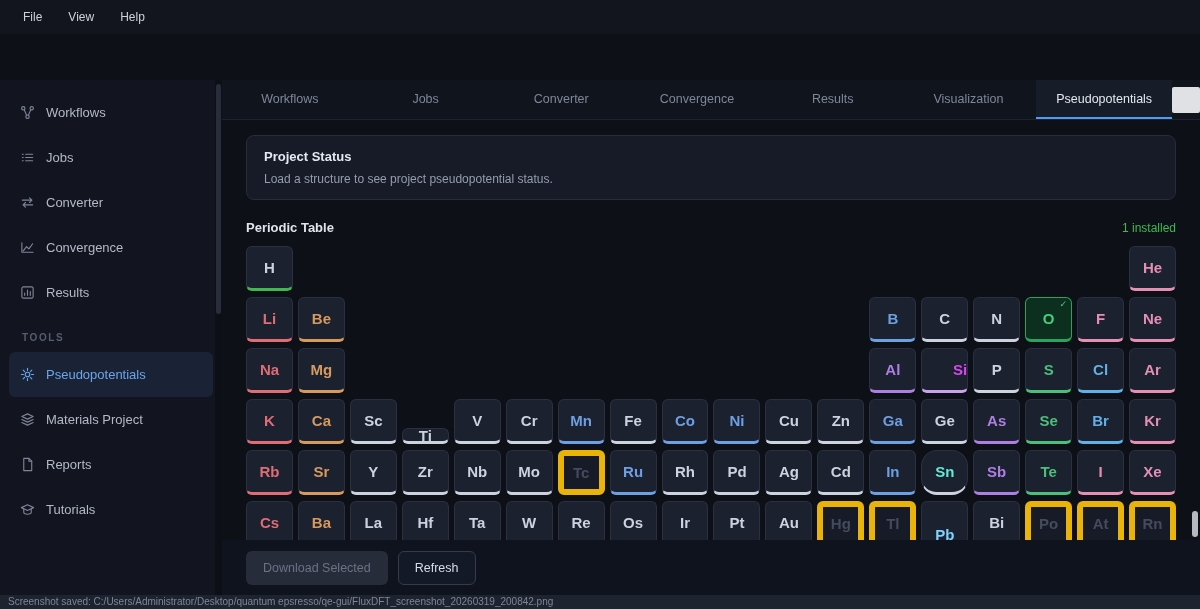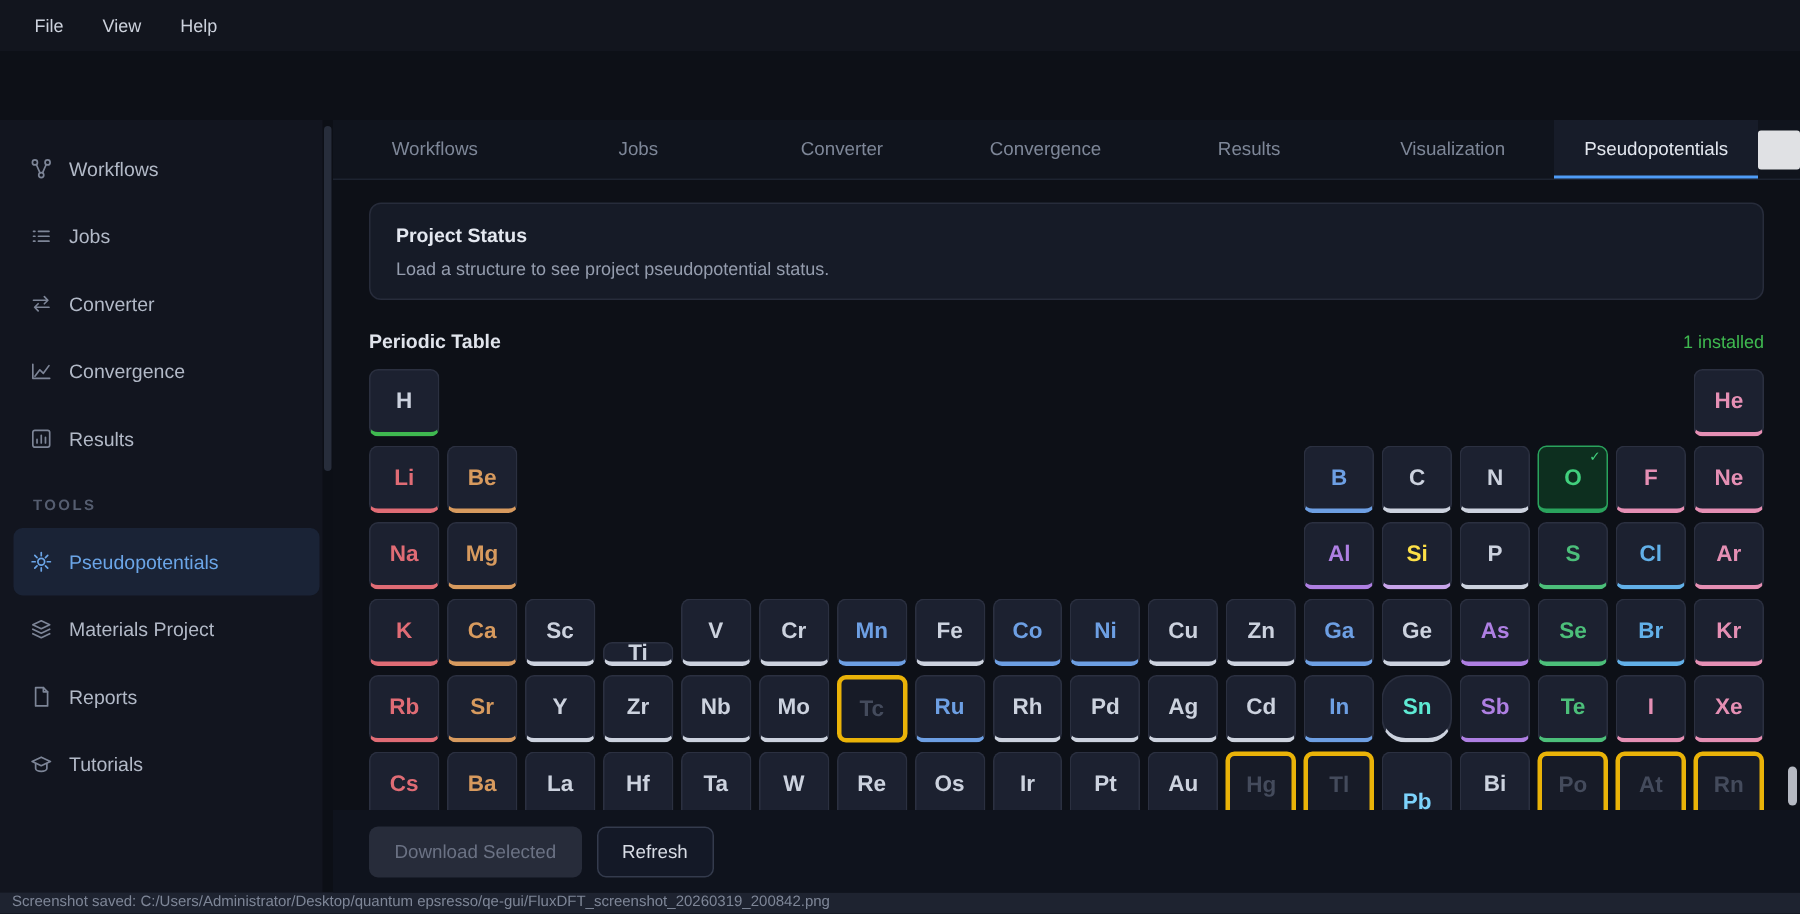--- a/index.html
+++ b/index.html
@@ -37,21 +37,21 @@
   .content { position:absolute; top:40px; left:0; right:0; bottom:0; padding:15px 24px 0 24px; overflow:hidden; }
   .card { background:#161b27; border:1px solid #272c3b; border-radius:8px; padding:13px 17px; }
   .card-title { color:#e4e8f0; font-size:13px; font-weight:bold; }
   .card-sub { color:#959dae; font-size:12px; margin-top:8px; }
   .pt-head { display:flex; justify-content:space-between; align-items:center; margin:20px 0 11px; }
   .pt-title { color:#e0e4ec; font-size:13px; font-weight:bold; }
   .pt-installed { color:#3fb950; font-size:12px; }
 
   .ptable { display:grid; grid-template-columns:repeat(18,1fr); grid-auto-rows:45px; gap:6px 5px; }
   .tile { position:relative; background:#1c2130; border:1px solid #2b3040; border-bottom-width:3px; border-radius:6px; display:flex; align-items:center; justify-content:center; font-size:15px; font-weight:bold; cursor:pointer; }
-  .tile.dim { color:#444b5c !important; border:3px solid #eab308; background:#171b27; cursor:default; }
+  .tile.dim { color:#444b5c !important; border:6px solid #eab308; background:#171b27; cursor:default; }
   .tile.inst { background:#0d2f1f; border:1.5px solid #2aa35d; border-bottom-width:3px; color:#41d07d; }
   .check { position:absolute; top:1px; right:4px; font-size:9px; font-weight:normal; }
 
   .footer { position:absolute; left:0; right:0; bottom:0; height:55px; background:#0f131d; display:flex; align-items:center; gap:10px; padding-left:24px; z-index:4; }
   .btn-disabled { background:#272c3a; color:#6b7284; border:none; border-radius:6px; padding:10px 17px; font-size:12.5px; font-family:inherit; }
   .btn { background:#141927; color:#d9dde6; border:1px solid #343b4d; border-radius:6px; padding:9px 16px; font-size:12.5px; font-family:inherit; cursor:pointer; }
   .main-scroll-thumb { position:absolute; right:2px; bottom:58px; width:6px; height:26px; background:#b5b9c2; border-radius:3px; z-index:5; }
 
   .statusbar { position:absolute; left:0; right:0; bottom:0; height:14px; background:#1e2330; color:#7e8697; font-size:10px; line-height:14px; padding-left:8px; white-space:nowrap; overflow:hidden; }
 </style>
@@ -217,21 +217,21 @@
           </div>
           <div class="tile" style="grid-area: 3 / 1; color: rgb(224, 108, 117); border-bottom-color: rgb(224, 108, 117);">
             <span>Na</span>
           </div>
           <div class="tile" style="grid-area: 3 / 2; color: rgb(215, 154, 94); border-bottom-color: rgb(215, 154, 94);">
             <span>Mg</span>
           </div>
           <div class="tile" style="grid-area: 3 / 13; color: rgb(174, 127, 226); border-bottom-color: rgb(174, 127, 226);">
             <span>Al</span>
           </div>
-          <div class="tile" style="grid-area: 3 / 14; color: #fde047; border-bottom-color: rgb(199, 164, 234);">
+          <div class="tile" style="grid-area: 3 / 14; color: #d946ef; border-bottom-color: rgb(199, 164, 234); justify-content: flex-end;">
             <span>Si</span>
           </div>
           <div class="tile" style="grid-area: 3 / 15; color: rgb(204, 210, 222); border-bottom-color: rgb(204, 210, 222);">
             <span>P</span>
           </div>
           <div class="tile" style="grid-area: 3 / 16; color: rgb(76, 191, 122); border-bottom-color: rgb(76, 191, 122);">
             <span>S</span>
           </div>
           <div class="tile" style="grid-area: 3 / 17; color: rgb(98, 176, 232); border-bottom-color: rgb(98, 176, 232);">
             <span>Cl</span>

